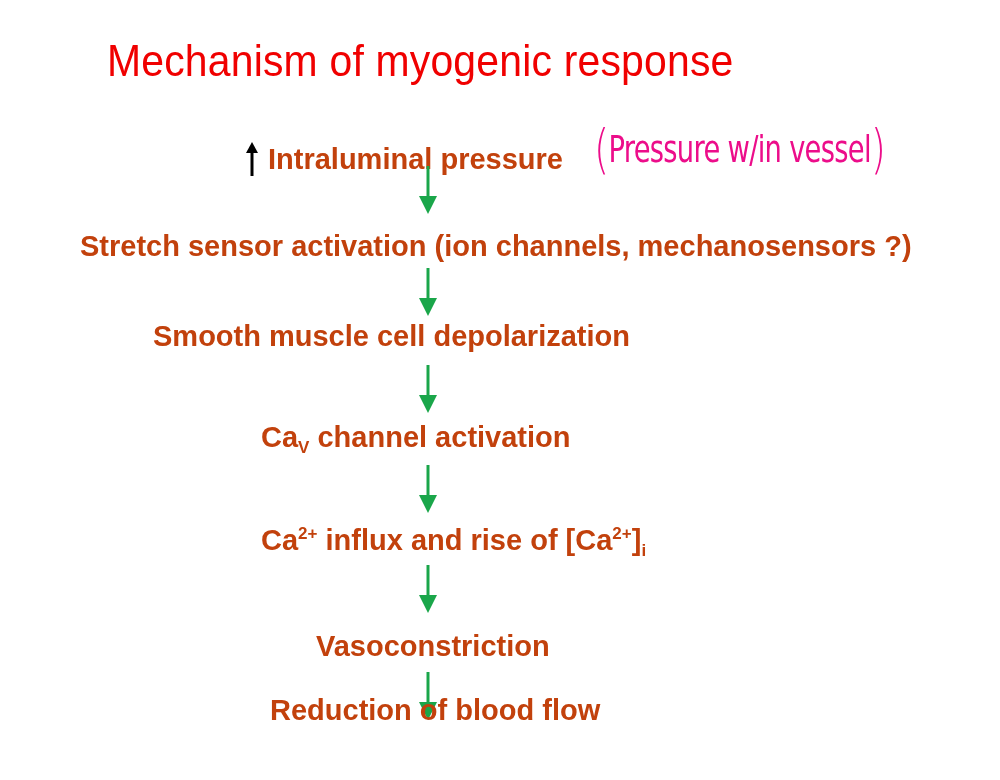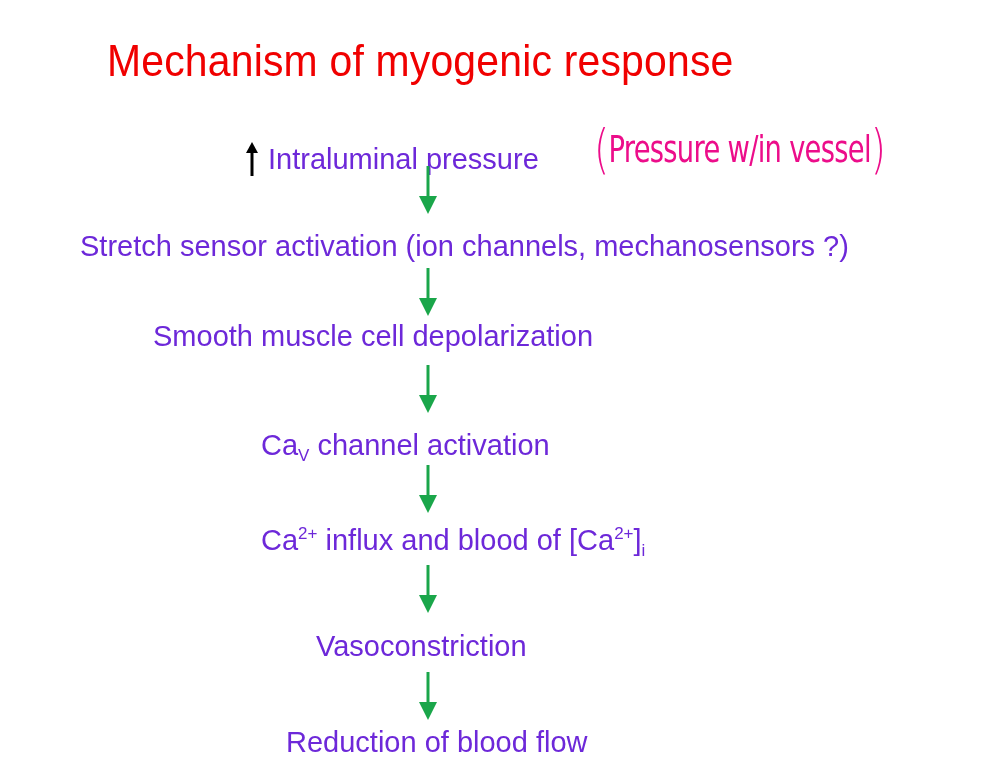--- a/index.html
+++ b/index.html
@@ -4,22 +4,23 @@
 <style>
   html, body { margin: 0; padding: 0; background: #ffffff; }
   body { width: 1000px; height: 780px; position: relative; overflow: hidden; font-family: "Liberation Sans", sans-serif; color: #000; }
   .title {
     position: absolute; left: 107px; top: 36px;
     font-family: "Liberation Sans", sans-serif;
     font-size: 44px; color: #f00000; white-space: nowrap; letter-spacing: 0.2px;
     transform: scaleX(0.93); transform-origin: left center;
   }
   .step {
-    position: absolute; font-size: 29px; white-space: nowrap; color: #6d28d9;
+    position: absolute; font-size: 29px; white-space: nowrap; color: #c2410c;
     line-height: 1;
+    font-weight: bold;
   }
   .step sub { font-size: 17px; vertical-align: -6px; }
   .step sup { font-size: 17px; vertical-align: 11px; }
   .arrow { position: absolute; width: 20px; }
   .arrow svg { display: block; }
   .up-arrow { position: absolute; left: 245px; top: 142px; }
   .handnote {
     position: absolute; left: 594px; top: 118px;
     font-family: "DejaVu Sans", sans-serif;
     font-size: 38px; color: #ec0d8a; white-space: nowrap;
@@ -63,44 +64,44 @@
 
 <div class="step" style="left:153px; top:322px;">Smooth muscle cell depolarization</div>
 
 <div class="arrow" style="left:418px; top:365px;">
   <svg width="20" height="48" viewBox="0 0 20 48">
       <line x1="10" y1="0" x2="10" y2="34" stroke="#1aa64a" stroke-width="3"></line>
       <polygon points="1,30 19,30 10,48" fill="#1aa64a"></polygon>
     </svg>
 </div>
 
-<div class="step" style="left:261px; top:423px;margin-top:8px;">
+<div class="step" style="left:261px; top:423px;">
   <span>Ca</span><sub>V</sub><span> channel activation</span>
 </div>
 
 <div class="arrow" style="left:418px; top:465px;">
   <svg width="20" height="48" viewBox="0 0 20 48">
       <line x1="10" y1="0" x2="10" y2="34" stroke="#1aa64a" stroke-width="3"></line>
       <polygon points="1,30 19,30 10,48" fill="#1aa64a"></polygon>
     </svg>
 </div>
 
 <div class="step" style="left:261px; top:525px;">
-  <span>Ca</span><sup>2+</sup><span> influx and blood of [Ca</span><sup>2+</sup><span>]</span><sub>i</sub>
+  <span>Ca</span><sup>2+</sup><span> influx and rise of [Ca</span><sup>2+</sup><span>]</span><sub>i</sub>
 </div>
 
 <div class="arrow" style="left:418px; top:565px;">
   <svg width="20" height="48" viewBox="0 0 20 48">
       <line x1="10" y1="0" x2="10" y2="34" stroke="#1aa64a" stroke-width="3"></line>
       <polygon points="1,30 19,30 10,48" fill="#1aa64a"></polygon>
     </svg>
 </div>
 
 <div class="step" style="left:316px; top:632px;">Vasoconstriction</div>
 
 <div class="arrow" style="left:418px; top:672px;">
   <svg width="20" height="48" viewBox="0 0 20 48">
       <line x1="10" y1="0" x2="10" y2="34" stroke="#1aa64a" stroke-width="3"></line>
       <polygon points="1,30 19,30 10,48" fill="#1aa64a"></polygon>
     </svg>
 </div>
 
-<div class="step" style="left:270px; top:728px;margin-left:16px;">Reduction of blood flow</div>
+<div class="step" style="left:270px; top:696px;">Reduction of blood flow</div>
 
 </body></html>

